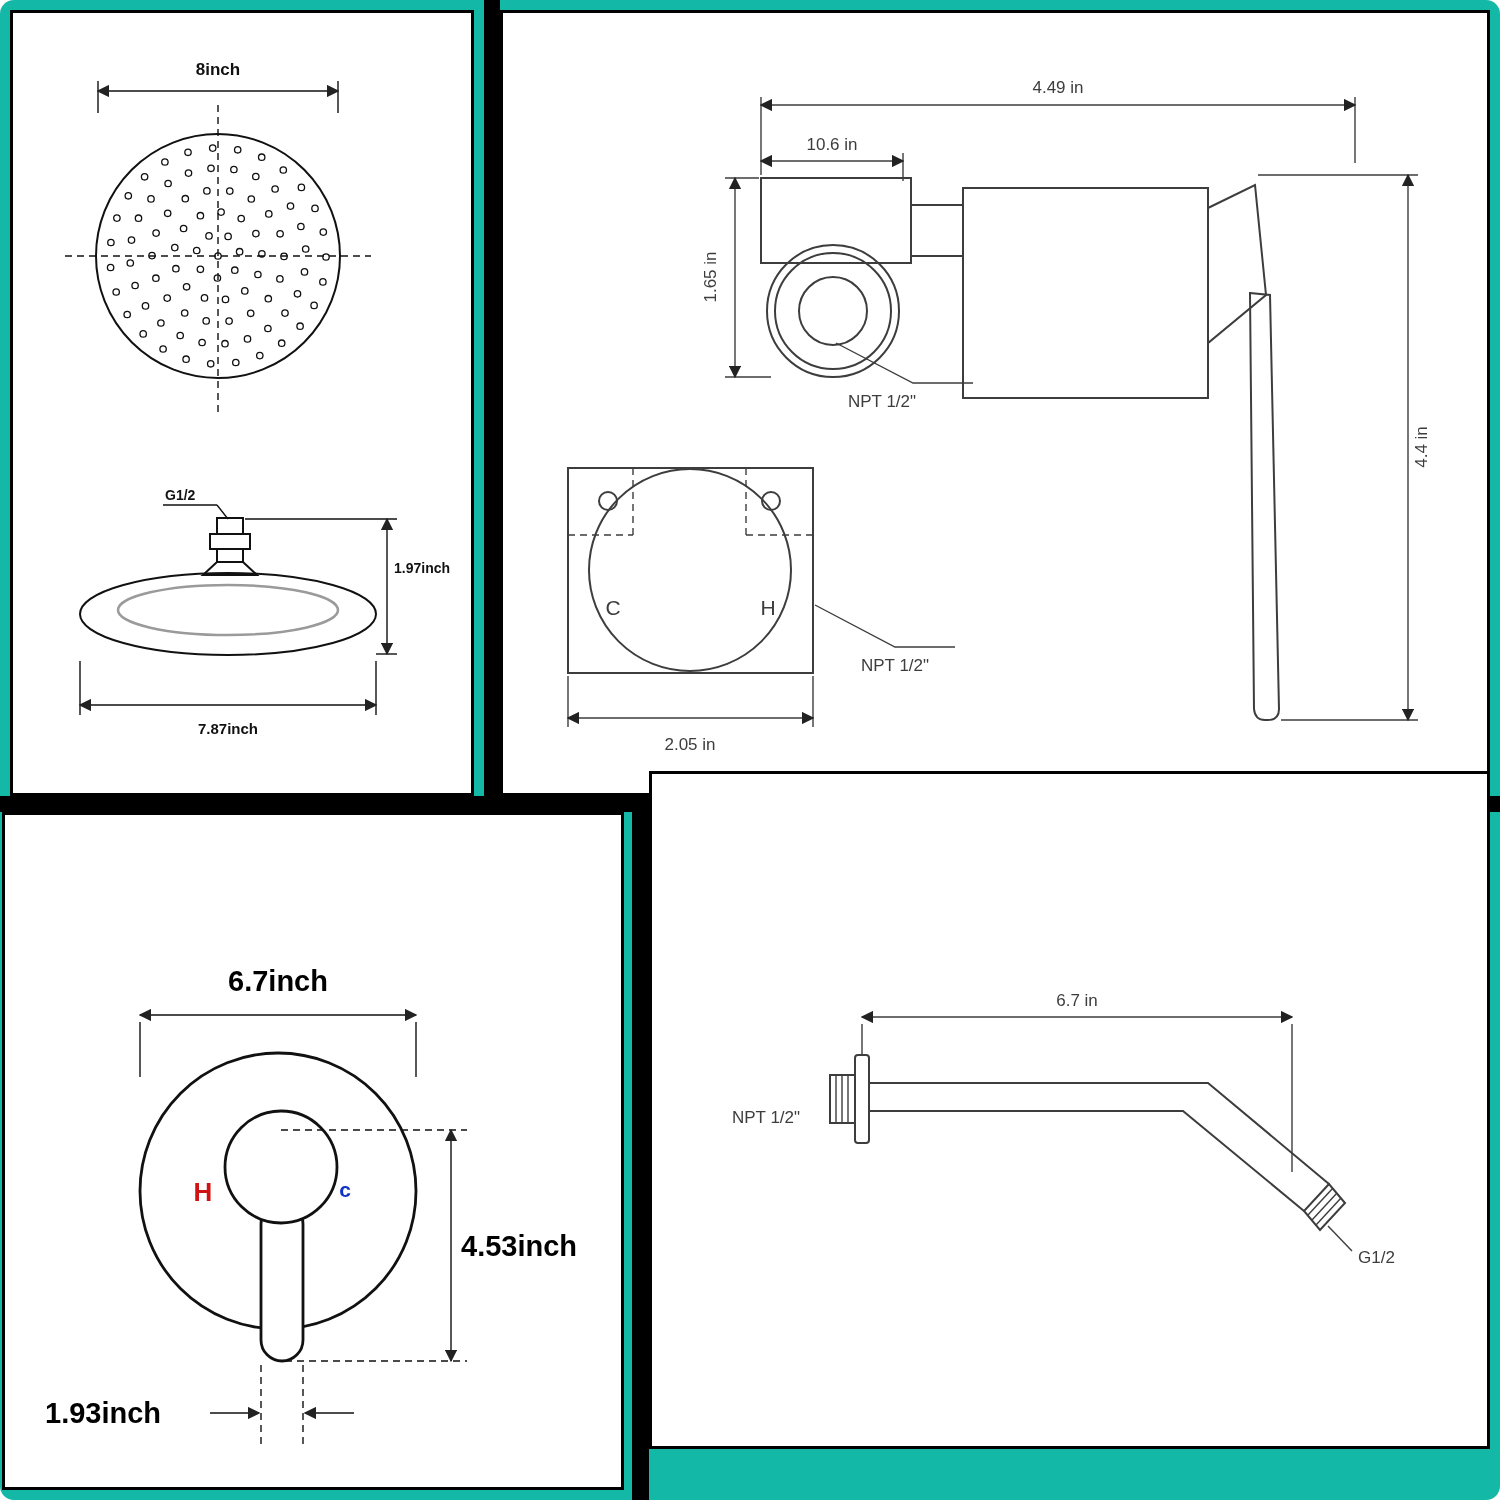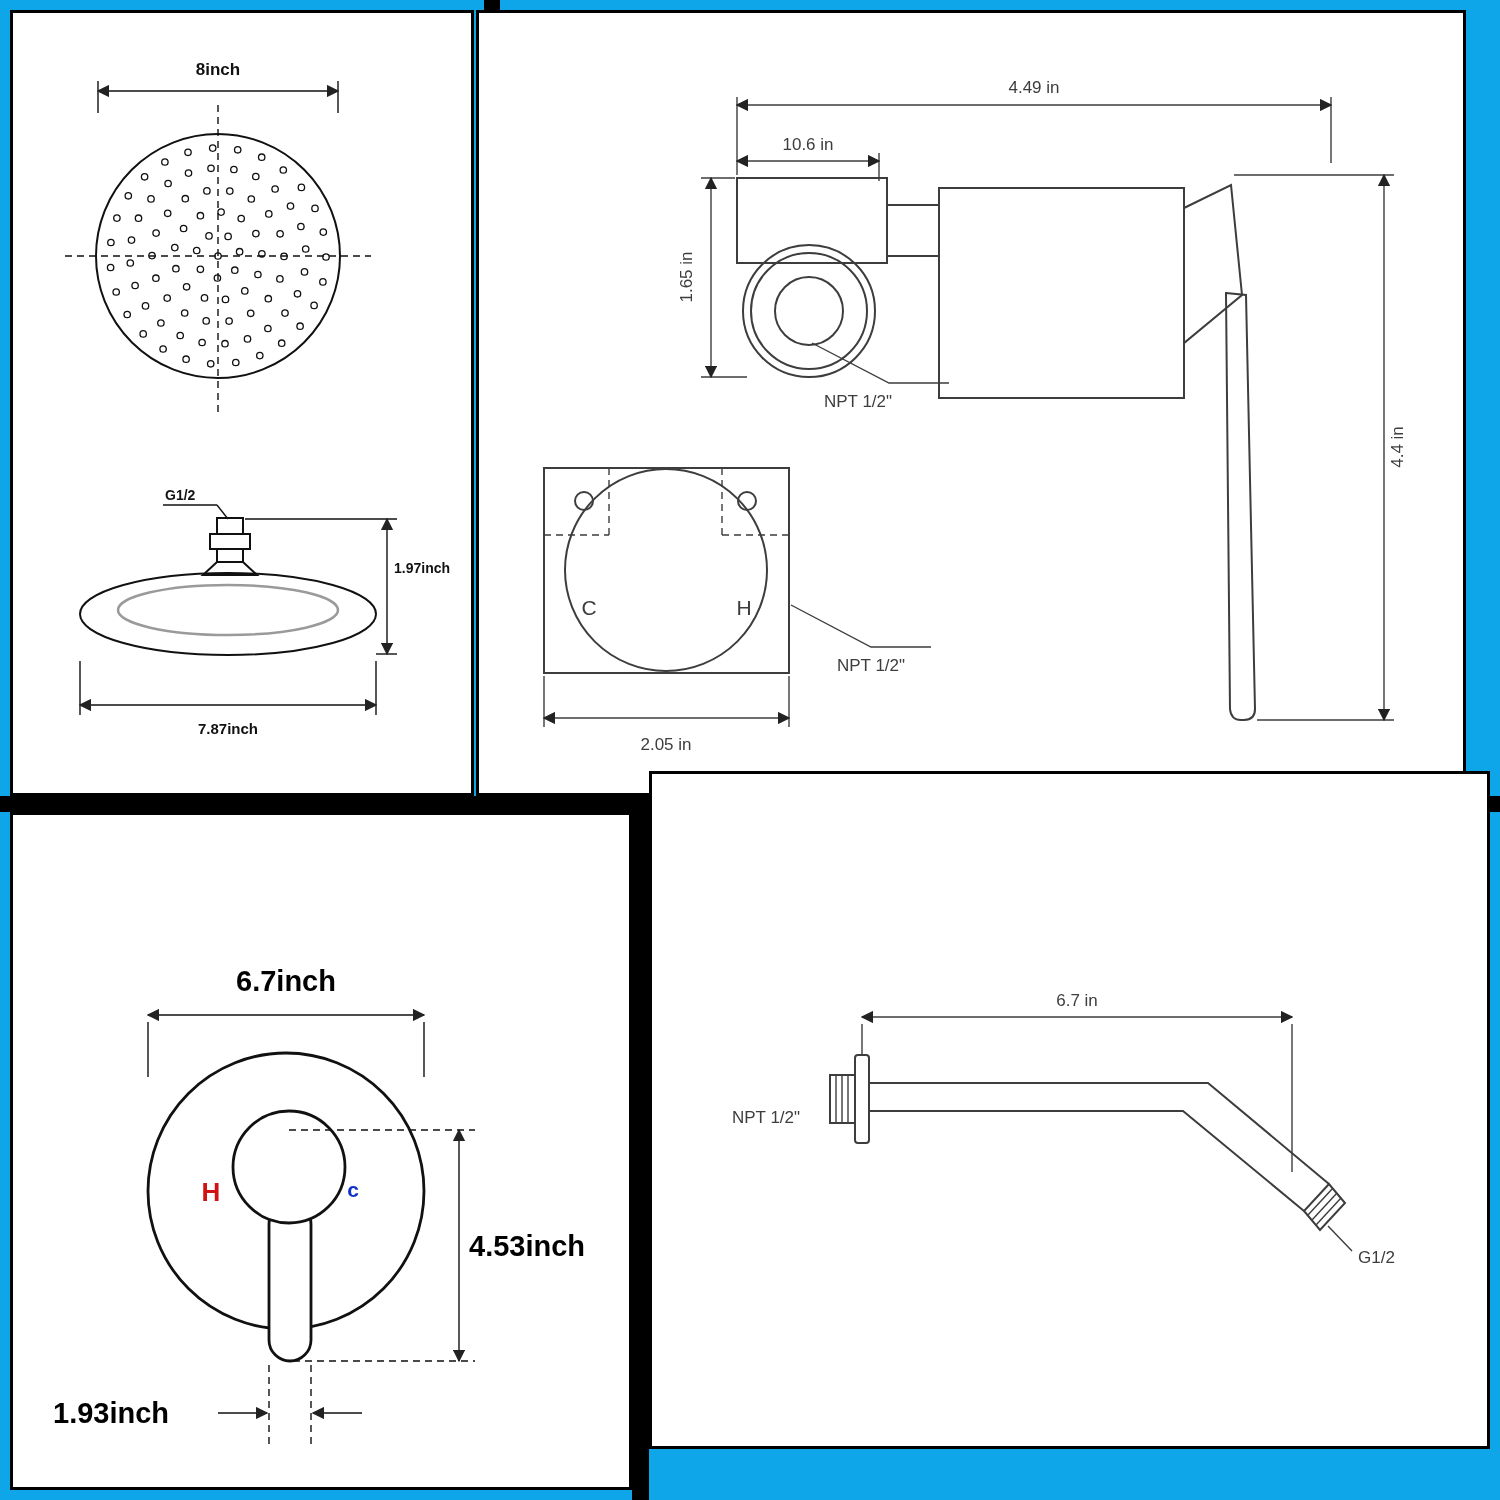--- a/index.html
+++ b/index.html
@@ -1,21 +1,21 @@
 <!DOCTYPE html>
 <html><head>
 <meta charset="utf-8">
 <style>
   html,body{margin:0;padding:0;background:#fff;}
-  #stage{position:relative;width:1500px;height:1500px;background:#0ea5e9;font-family:"Liberation Sans",sans-serif;overflow:hidden;}
+  #stage{position:relative;width:1500px;height:1500px;background:#14b8a6;font-family:"Liberation Sans",sans-serif;overflow:hidden;border-radius:14px;}
   .panel{position:absolute;border:3px solid #000;background:#fff;box-sizing:border-box;}
   .sep{position:absolute;background:#000;}
   #panel-tl{left:10px;top:10px;width:464px;height:786px;}
-  #panel-tr{left:476px;top:10px;width:990px;height:786px;}
-  #panel-bl{left:10px;top:812px;width:622px;height:678px;}
+  #panel-tr{left:500px;top:10px;width:990px;height:786px;}
+  #panel-bl{left:2px;top:812px;width:622px;height:678px;}
   #panel-br{left:649px;top:771px;width:841px;height:678px;}
   #sep-v-top{left:484px;top:0;width:16px;height:796px;}
   #sep-h-mid{left:0;top:796px;width:1500px;height:16px;}
   #sep-v-bot{left:632px;top:812px;width:17px;height:688px;}
   svg{display:block;}
   .ln{stroke:#111;stroke-width:1.4;fill:none;}
   .ln-g{stroke:#3d3d3d;stroke-width:1.4;fill:none;}
   .shape{stroke:#111;stroke-width:2;fill:none;}
   .shape-g{stroke:#3d3d3d;stroke-width:2;fill:none;}
   .dash{stroke-dasharray:7 5;}

